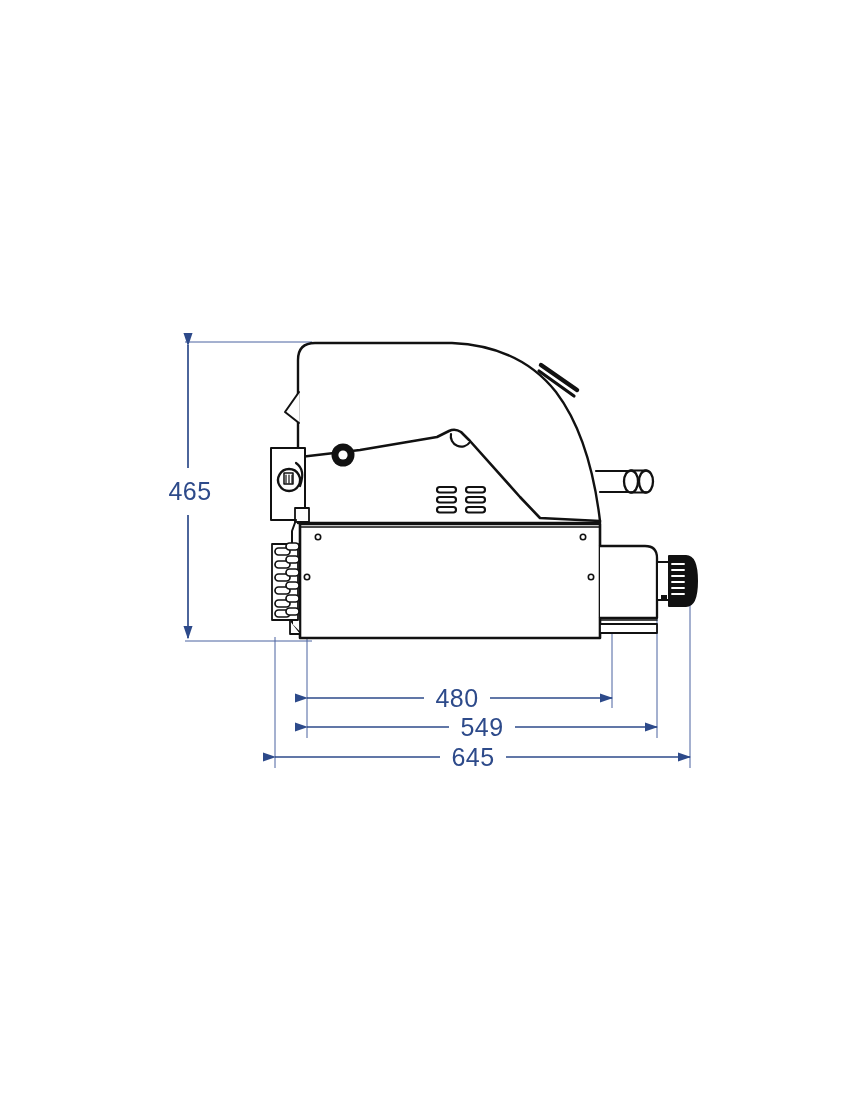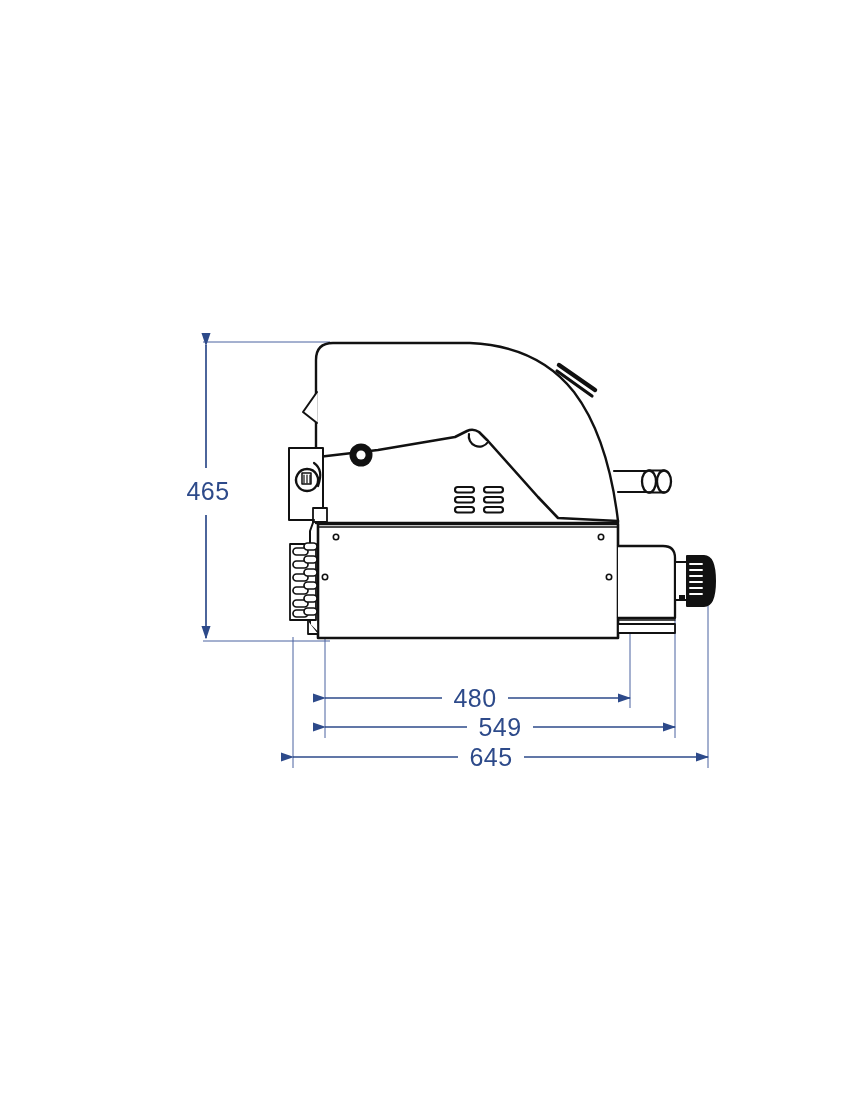--- a/index.html
+++ b/index.html
@@ -14,21 +14,20 @@
     font-family: "Liberation Sans", sans-serif;
     overflow: hidden;
     position: relative;
   }
   #drawing-root {
     position: absolute;
     left: 0;
     top: 0;
     width: 755px;
     height: 1110px;
-    margin-left: 18px;
   }
   svg#drawing-canvas {
     display: block;
     width: 850px;
     height: 1110px;
   }
   .dim-text {
     font-family: "Liberation Sans", sans-serif;
     font-size: 25px;
     letter-spacing: 0.5px;

